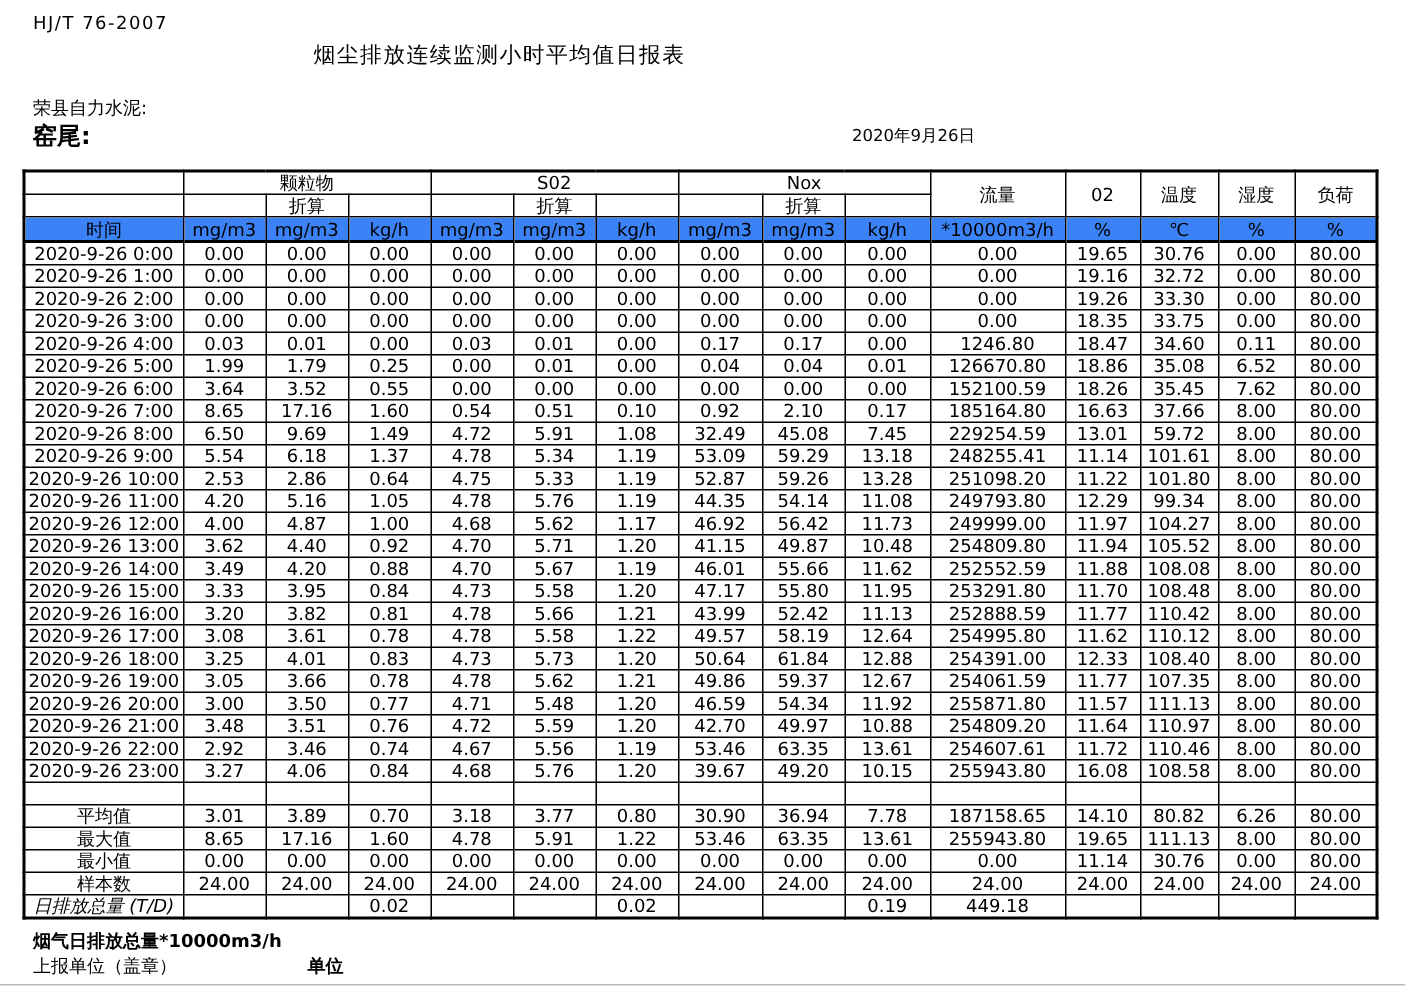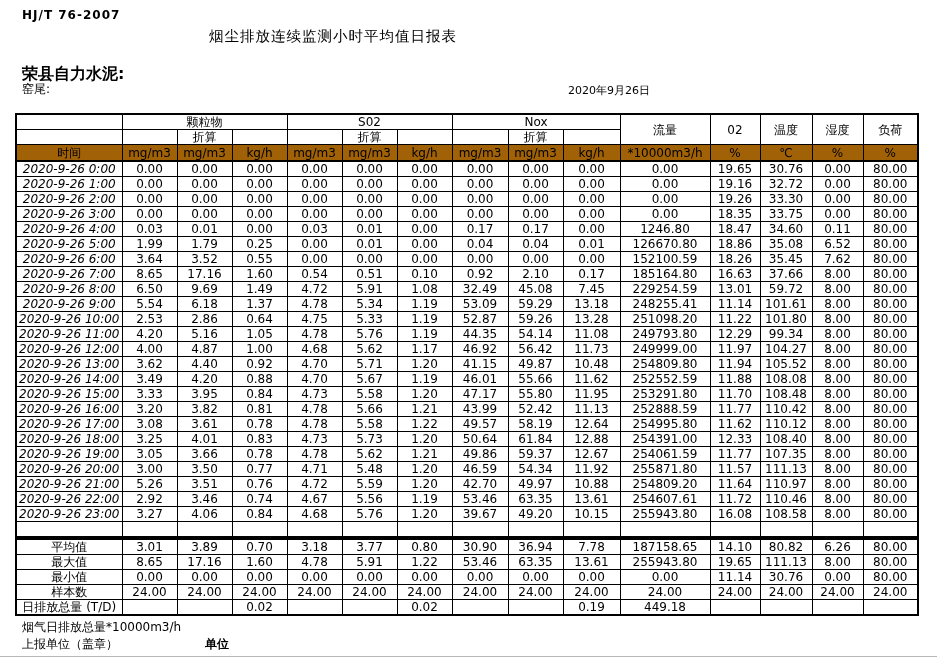--- a/index.html
+++ b/index.html
@@ -2,43 +2,43 @@
 <html><head>
 <meta charset="utf-8">
 <style>
   html,body{margin:0;padding:0;}
   body{
     width:937px;height:658px;position:relative;background:#ffffff;
     font-family:"DejaVu Sans","Liberation Sans",sans-serif;color:#000;
     overflow:hidden;
   }
   .abs{position:absolute;white-space:nowrap;}
-  .std{left:22px;top:8px;font-size:12px;font-weight:bold;letter-spacing:1px;}
+  .std{left:22px;top:8px;font-size:12px;font-weight:normal;letter-spacing:1px;}
   .title{left:209px;top:27px;font-size:14.5px;font-weight:normal;letter-spacing:1px;}
-  .company{left:22px;top:64px;font-size:16px;font-weight:bold;}
-  .site{left:22px;top:81px;font-size:12px;font-weight:normal;}
+  .company{left:22px;top:64px;font-size:12px;font-weight:normal;}
+  .site{left:22px;top:81px;font-size:16px;font-weight:bold;}
   .date{left:568px;top:83px;font-size:11px;}
   table.report{
     position:absolute;left:15px;top:113px;
     border-collapse:collapse;table-layout:fixed;
     font-size:12px;border:2px solid #000;
   }
   table.report td{
     border:1px solid #000;height:14px;line-height:14px;
     padding:0 2px;text-align:center;overflow:hidden;white-space:nowrap;
   }
   td.blank{border-top:2px solid #000;}
-  tr.units td{background:#a16207;height:15px;border-bottom:2px solid #000;}
-  td.time{text-align:right;padding-right:5px;font-style:italic;}
+  tr.units td{background:#3b82f6;height:15px;border-bottom:2px solid #000;}
+  td.time{text-align:right;padding-right:5px;}
   td.flow{text-align:right;padding-right:5px;}
-  tr.thick td{border-top:4px solid #000000;}
+  tr.thick td{border-top:1px solid #000000;}
   td.slabel{text-align:right;padding-right:4px;}
-  td.dlabel{text-align:left;padding-left:2px;}
+  td.dlabel{text-align:left;padding-left:2px;font-style:italic;}
   td.dval{text-align:right;padding-right:4px;margin-top:18px;}
-  .foot1{left:22px;top:619px;font-size:12px;font-weight:normal;}
+  .foot1{left:22px;top:619px;font-size:12px;font-weight:bold;}
   .foot2{left:22px;top:636px;font-size:12px;font-weight:normal;text-align:right;}
   .foot3{left:205px;top:636px;font-size:12px;font-weight:bold;}
   .bottomline{position:absolute;left:0;top:656px;width:937px;height:1px;background:#b8b8b8;}
 </style>
 </head>
 <body>
 
 <div class="abs std">HJ/T 76-2007</div>
 <div class="abs title">烟尘排放连续监测小时平均值日报表</div>
 <div class="abs company">荣县自力水泥:</div>
@@ -458,21 +458,21 @@
         <td>54.34</td>
         <td>11.92</td>
         <td class="flow">255871.80</td>
         <td>11.57</td>
         <td>111.13</td>
         <td>8.00</td>
         <td>80.00</td>
       </tr>
       <tr>
         <td class="time">2020-9-26 21:00</td>
-        <td>5.26</td>
+        <td>3.48</td>
         <td>3.51</td>
         <td>0.76</td>
         <td>4.72</td>
         <td>5.59</td>
         <td>1.20</td>
         <td>42.70</td>
         <td>49.97</td>
         <td>10.88</td>
         <td class="flow">254809.20</td>
         <td>11.64</td>

